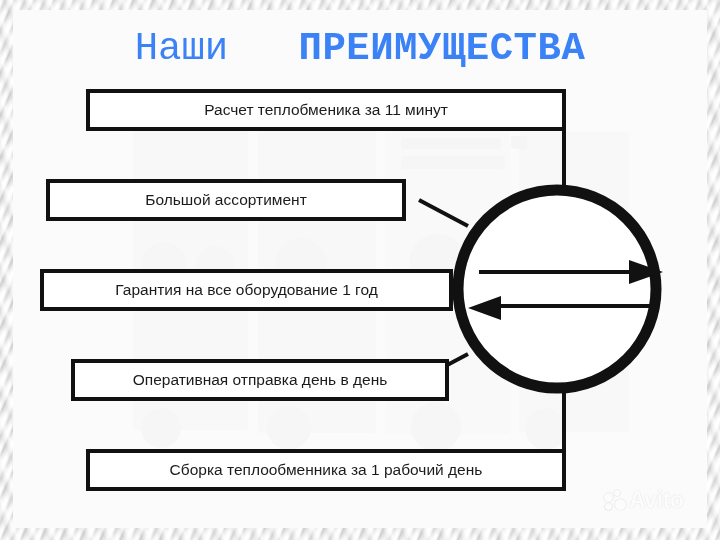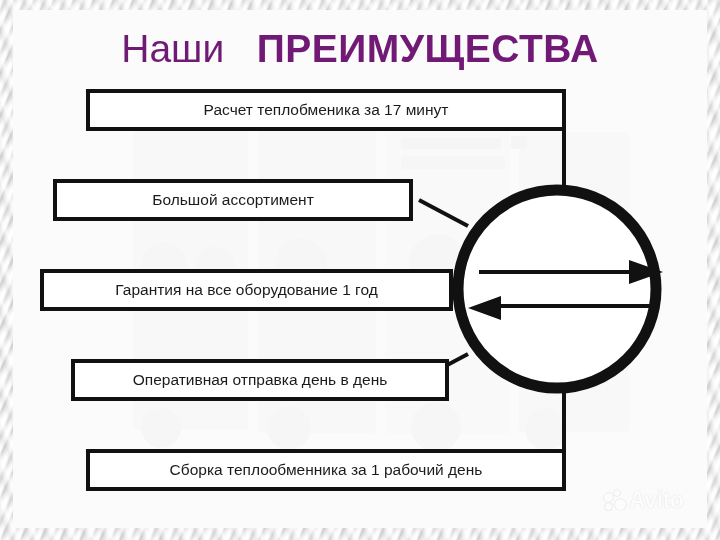--- a/index.html
+++ b/index.html
@@ -102,23 +102,24 @@
 
   
   .title {
     position: absolute;
     left: 0;
     top: 16px;
     width: 694px;
     text-align: center;
     font-size: 39px;
     line-height: 46px;
-    color: #701a75;
+    color: #3b82f6;
     letter-spacing: 0px;
     white-space: nowrap;
+    font-family: Liberation Mono, monospace;
   }
   .title .light { font-weight: 400; }
   .title .heavy { font-weight: 700; letter-spacing: 0.5px; }
 
   
   .diagram {
     position: absolute;
     left: 0; top: 0;
     width: 694px;
     height: 518px;
@@ -132,21 +133,21 @@
     box-sizing: border-box;
     display: flex;
     align-items: center;
     justify-content: center;
     color: #1b1b1b;
     font-size: 15.5px;
     line-height: 18px;
     white-space: nowrap;
   }
   .box-1 { left: 73px;  top: 79px;  width: 480px; height: 42px; }
-  .box-2 { left: 40px;  top: 169px; width: 360px; height: 42px; }
+  .box-2 { left: 33px;  top: 169px; width: 360px; height: 42px; }
   .box-3 { left: 27px;  top: 259px; width: 413px; height: 42px; }
   .box-4 { left: 58px;  top: 349px; width: 378px; height: 42px; }
   .box-5 { left: 73px;  top: 439px; width: 480px; height: 42px; text-align: center; }
 
   
   .logo-wrap {
     position: absolute;
     left: 455px;
     top: 248px;
     width: 200px;
@@ -251,21 +252,21 @@
       <g fill="#111111">
         <path d="M 466 260 L 638 260 L 638 264 L 466 264 Z"></path>
         <path d="M 616 250 L 650 262 L 616 274 Z"></path>
         <path d="M 470 294 L 638 294 L 638 298 L 470 298 Z"></path>
         <path d="M 488 286 L 455 298 L 488 310 Z"></path>
       </g>
     </svg>
 
 
     <div class="box box-1">
-      <span>Расчет теплобменика за 17 минут</span>
+      <span>Расчет теплобменика за 11 минут</span>
     </div>
     <div class="box box-2">
       <span>Большой ассортимент</span>
     </div>
     <div class="box box-3">
       <span>Гарантия на все оборудование 1 год</span>
     </div>
     <div class="box box-4">
       <span>Оперативная отправка день в день</span>
     </div>

